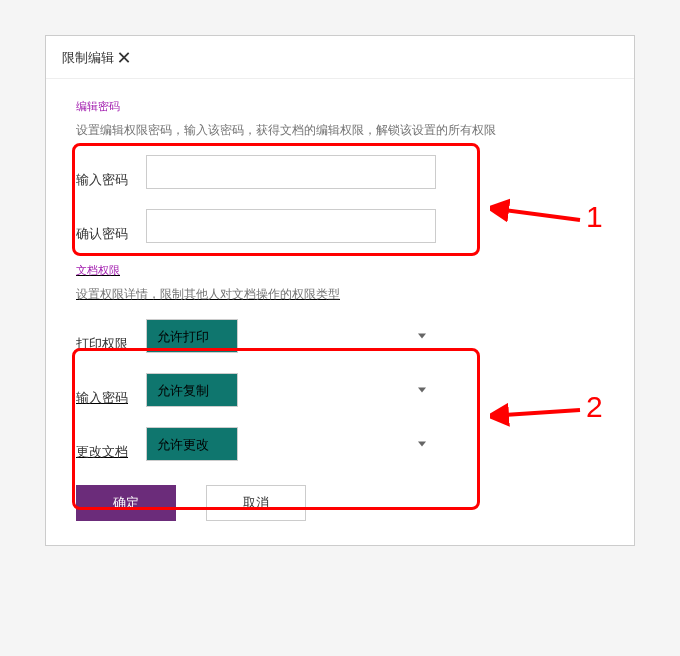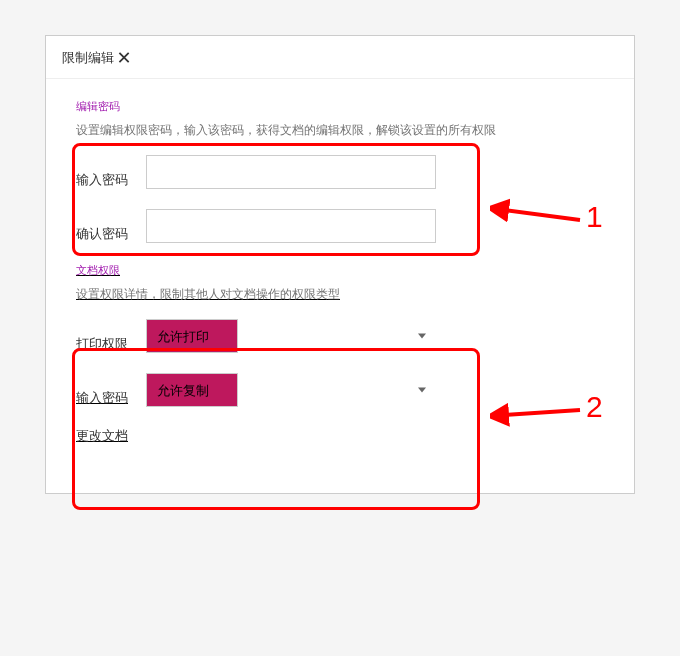--- a/index.html
+++ b/index.html
@@ -77,21 +77,21 @@
       outline: none;
     }
     .form-select {
       flex: 1;
       max-width: 290px;
       height: 34px;
       border: 1px solid #ccc;
       padding: 0 28px 0 10px;
       font-size: 13px;
       outline: none;
-      background: #be185d;
+      background: #0f766e;
       appearance: none;
       cursor: pointer;
       position: relative;
     }
     .select-wrapper {
       position: relative;
       flex: 1;
       max-width: 290px;
     }
     .select-wrapper::after {
@@ -203,24 +203,31 @@
         <span class="form-label">输入密码</span>
         <div class="select-wrapper">
           <select class="form-select">
             <option>允许复制</option>
           </select>
         </div>
       </div>
 
       <div class="form-row">
         <span class="form-label">更改文档</span>
+        <div class="select-wrapper">
+          <select class="form-select">
+            <option>允许更改</option>
+          </select>
+        </div>
       </div>
     </div>
 
     <div class="button-row">
+      <button class="btn btn-primary">确定</button>
+      <button class="btn">取消</button>
     </div>
   </div>
 </div>
 
 <div class="annotation-box box1"></div>
 <div class="annotation-box box2"></div>
 
 <svg class="arrow" style="top:195px;left:490px;" width="100" height="50">
   <defs>
     <marker id="arrowhead1" markerWidth="6" markerHeight="6" refX="1" refY="3" orient="auto">

